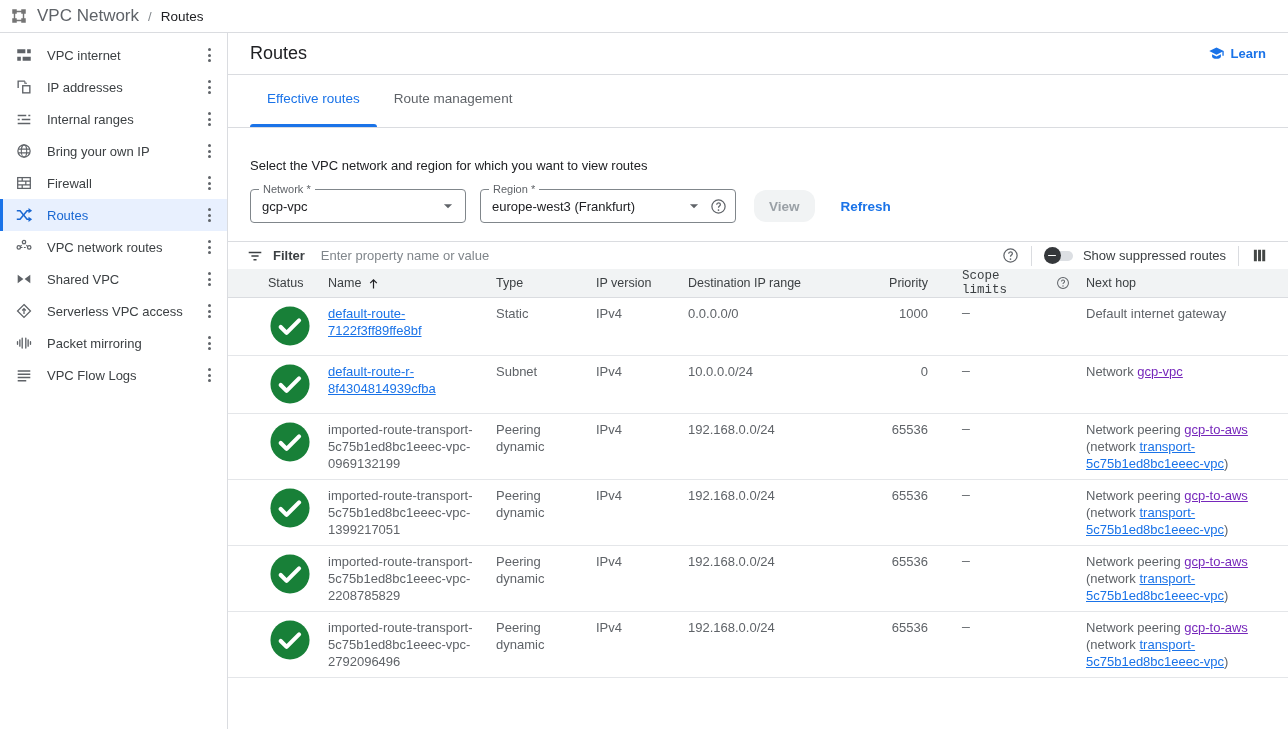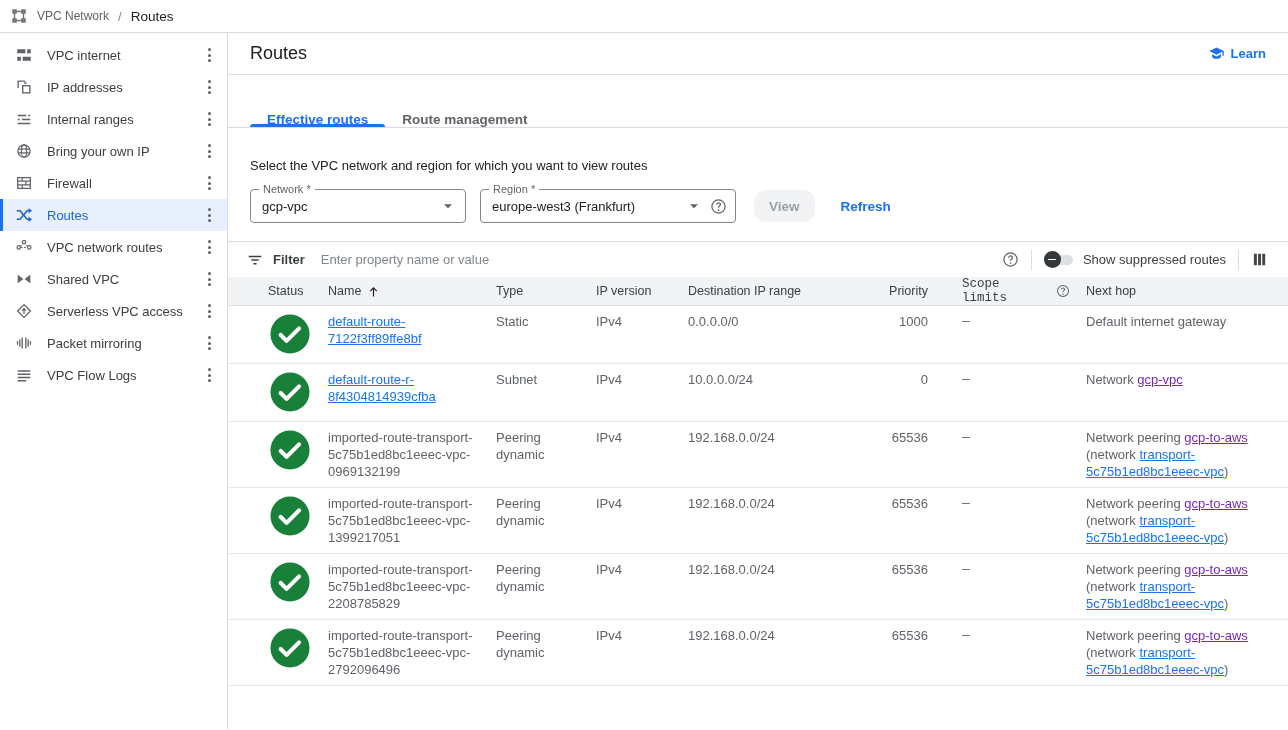--- a/index.html
+++ b/index.html
@@ -7,21 +7,21 @@
   body {
     width:1288px; height:730px; overflow:hidden;
     background:#fff; color:#3c4043;
     font-family:"Liberation Sans", sans-serif; font-size:13px;
   }
   svg { display:block; }
 
   
   .topbar { height:33px; border-bottom:1px solid #dadce0; display:flex; align-items:center; padding:0 10px; gap:9px; }
   .topbar .logo { width:18px; height:18px; flex:none; }
-  .crumb-product { color:#5f6368; font-size:12px; }
+  .crumb-product { color:#5f6368; font-size:17px; }
   .crumb-sep { color:#80868b; font-size:13px; }
   .crumb-current { color:#202124; font-size:13.5px; }
 
   
   .layout { display:flex; height:696px; }
   .sidebar { width:228px; flex:none; border-right:1px solid #dadce0; padding-top:6px; }
   .main { flex:1; min-width:0; display:flex; flex-direction:column; }
 
   
   .sb-item { height:32px; display:flex; align-items:center; gap:14px; padding:0 9px 0 15px; cursor:pointer; color:#3c4043; }
@@ -34,41 +34,41 @@
   .dots i { width:3px; height:3px; border-radius:50%; background:#5f6368; }
 
   
   .page-header { height:42px; flex:none; display:flex; align-items:center; padding:0 22px; border-bottom:1px solid #dadce0; }
   .page-title { font-size:18px; color:#202124; }
   .learn { margin-left:auto; display:flex; align-items:center; gap:6px; color:#1a73e8; font-weight:bold; font-size:13px; cursor:pointer; }
   .learn svg { width:17px; height:17px; }
 
   
   .tabs { display:flex; padding:0 22px; margin-top:16px; border-bottom:1px solid #dadce0; flex:none; }
-  .tab { height:36px; padding:0 17px; display:flex; align-items:flex-end; font-size:13.5px; font-weight:bold; color:#5f6368; cursor:pointer; position:relative; }
+  .tab { height:36px; padding:0 17px; display:flex; align-items:flex-start; font-size:13.5px; font-weight:normal; color:#5f6368; cursor:pointer; position:relative; }
   .tab.active { color:#1a73e8; }
   .tab.active::after { content:""; position:absolute; left:0; right:0; bottom:0; height:3px; background:#1a73e8; border-radius:3px 3px 0 0; }
 
   
   .select-section { padding:0 22px; flex:none; }
   .desc { margin-top:30px; color:#202124; }
   .form-row { display:flex; align-items:center; margin-top:16px; gap:14px; }
   .field { position:relative; height:34px; border:1px solid #80868b; border-radius:4px; background:#fff; display:flex; align-items:center; padding:0 8px 0 11px; cursor:pointer; }
   .field-label { position:absolute; top:-7px; left:8px; background:#fff; padding:0 4px; font-size:11px; color:#5f6368; white-space:nowrap; }
   .field-value { color:#202124; }
   .network-field { width:216px; }
   .region-field { width:256px; }
   .caret { width:18px; height:18px; margin-left:auto; flex:none; }
   .help-icon { width:17px; height:17px; flex:none; cursor:pointer; }
   .region-field .help-icon { margin-left:7px; }
   .btn-view { height:32px; padding:0 15px; margin-left:4px; border:none; border-radius:12px; background:#f1f3f4; color:#9aa0a6; font-size:13.5px; font-weight:bold; font-family:inherit; }
   .refresh { color:#1a73e8; font-size:13.5px; font-weight:bold; margin-left:12px; cursor:pointer; }
 
   
-  .toolbar { margin-top:18px; height:36px; flex:none; display:flex; align-items:center; padding:0 20px 0 18px; border-top:1px solid #dadce0; }
+  .toolbar { margin-top:18px; height:28px; flex:none; display:flex; align-items:center; padding:0 20px 0 18px; border-top:1px solid #dadce0; }
   .filter-icon { width:18px; height:18px; }
   .filter-label { font-weight:bold; color:#3c4043; margin-left:9px; }
   .filter-input { flex:1; border:none; outline:none; font-family:inherit; font-size:13px; color:#202124; margin-left:14px; background:transparent; }
   .filter-input::placeholder { color:#80868b; }
   .vdiv { width:1px; height:20px; background:#dadce0; margin:0 12px; flex:none; }
   .toggle { position:relative; width:31px; height:17px; flex:none; cursor:pointer; margin-right:8px; }
   .toggle .track { position:absolute; left:3px; top:3.5px; width:26px; height:10px; border-radius:5px; background:#dcdfe3; }
   .toggle .knob { position:absolute; left:0; top:0; width:17px; height:17px; border-radius:50%; background:#35383b; display:flex; align-items:center; justify-content:center; }
   .toggle .knob i { width:8px; height:1.8px; background:#fff; border-radius:1px; }
   .toggle-label { color:#3c4043; white-space:nowrap; }

